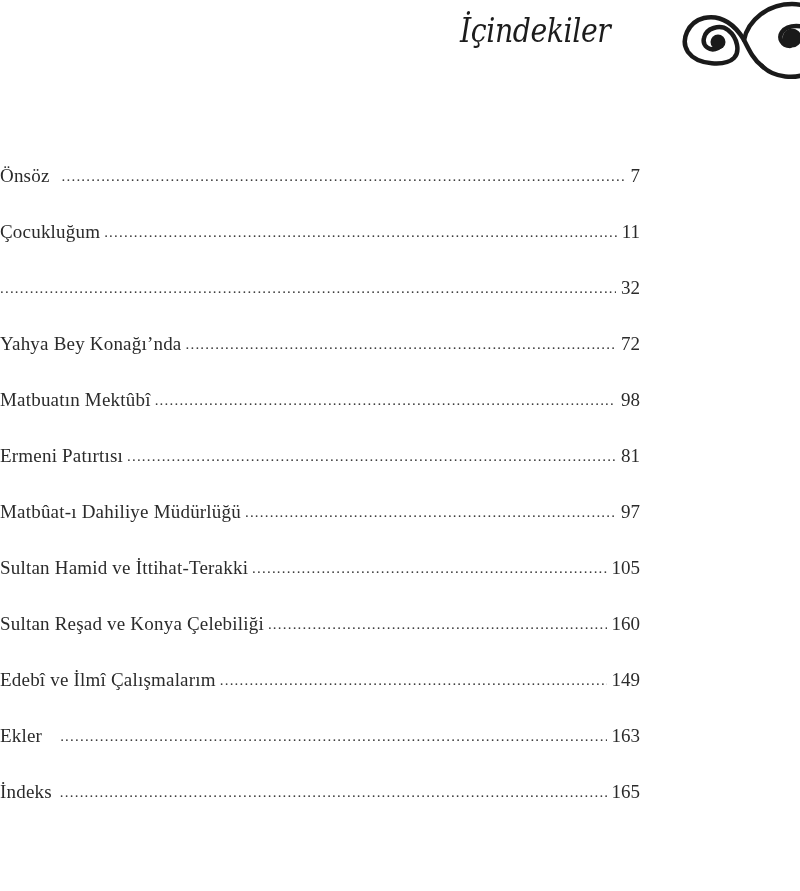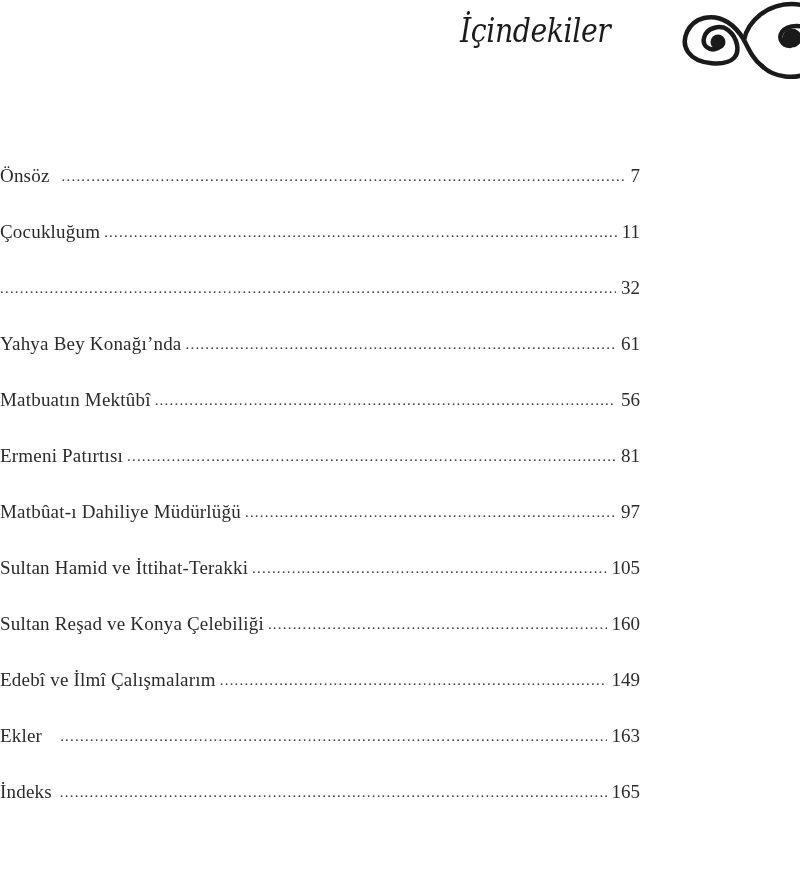--- a/index.html
+++ b/index.html
@@ -113,26 +113,26 @@
     <span class="toc-leader"></span>
     <span class="toc-page">11</span>
   </li>
   <li class="toc-entry">
     <span class="toc-leader"></span>
     <span class="toc-page">32</span>
   </li>
   <li class="toc-entry">
     <span class="toc-label">Yahya Bey Konağı’nda</span>
     <span class="toc-leader"></span>
-    <span class="toc-page">61</span>
+    <span class="toc-page">72</span>
   </li>
   <li class="toc-entry">
     <span class="toc-label">Matbuatın Mektûbî</span>
     <span class="toc-leader"></span>
-    <span class="toc-page">56</span>
+    <span class="toc-page">98</span>
   </li>
   <li class="toc-entry">
     <span class="toc-label">Ermeni Patırtısı</span>
     <span class="toc-leader"></span>
     <span class="toc-page">81</span>
   </li>
   <li class="toc-entry">
     <span class="toc-label">Matbûat-ı Dahiliye Müdürlüğü</span>
     <span class="toc-leader"></span>
     <span class="toc-page">97</span>

